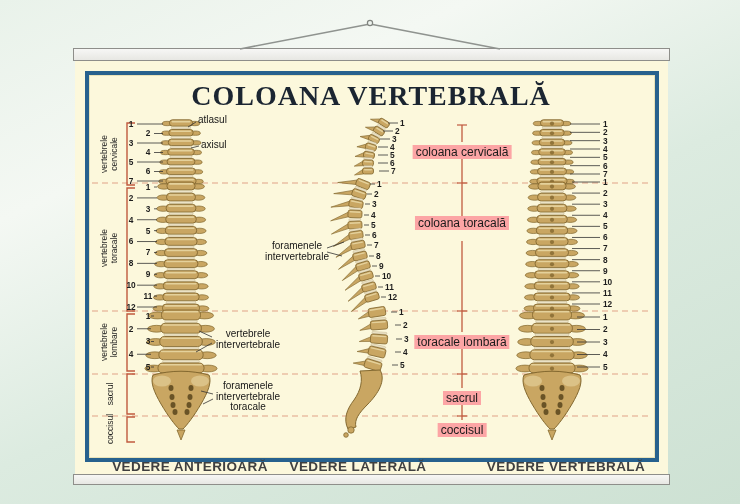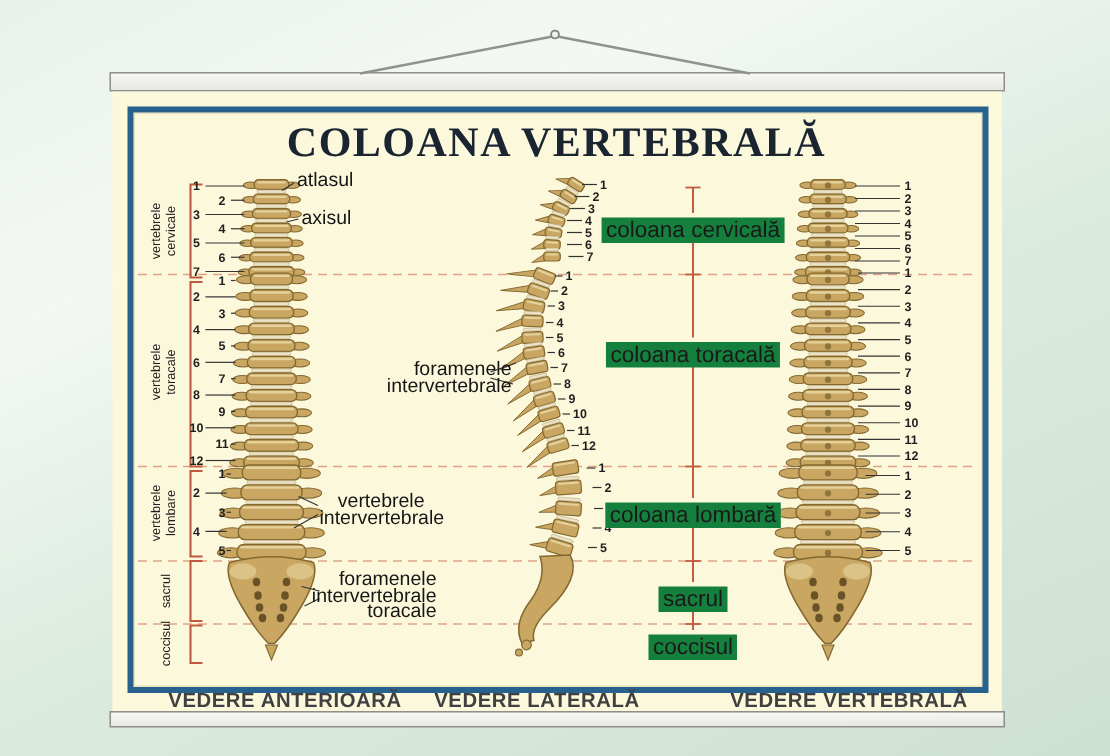--- a/index.html
+++ b/index.html
@@ -27,26 +27,26 @@
   .title{
     position:absolute;left:371px;top:80px;transform:translateX(-50%);
     font-family:"Liberation Serif","DejaVu Serif",serif;
     font-weight:bold;font-size:28px;letter-spacing:1px;color:#1b2531;white-space:nowrap;text-align:center;
   }
   .side-label{
     position:absolute;transform:translate(-50%,-50%) rotate(-90deg);
     font-size:8.5px;line-height:9.5px;text-align:center;color:#1e1e1e;white-space:nowrap;
   }
   .side-label span{display:block}
-  .annotation{position:absolute;font-size:13px;line-height:10.5px;color:#161616;white-space:nowrap}
-  .annotation.center{text-align:right;white-space:normal}
+  .annotation{position:absolute;font-size:10px;line-height:10.5px;color:#161616;white-space:nowrap}
+  .annotation.center{text-align:center;white-space:normal}
   .annotation span{display:block}
   .center-label{
-    position:absolute;transform:translateX(-50%);font-size:15px;color:#1a1a1a;
-    background:#15803d;padding:0 3px;white-space:nowrap;
+    position:absolute;transform:translateX(-50%);font-size:12px;color:#1a1a1a;
+    background:#fca5a5;padding:0 3px;white-space:nowrap;
   }
   .caption{
     position:absolute;transform:translateX(-50%);top:438px;
     font-size:13.5px;font-weight:bold;letter-spacing:.4px;color:#404040;white-space:nowrap;margin-top:21px;
   }
 </style>
 </head>
 <body>
 
 <div class="rail top"></div>
@@ -728,20 +728,20 @@
   <span>intervertebrale</span>
   <span>toracale</span>
 </div>
 
 <div class="annotation center" style="left:253px;top:241px;width:88px">
   <span>foramenele</span>
   <span>intervertebrale</span>
 </div>
 
 <div class="center-label" style="left:462px;top:145px">coloana cervicală</div>
-<div class="center-label" style="left:462px;top:228px">coloana toracală</div>
-<div class="center-label" style="left:462px;top:335px">coloana lombară</div>
+<div class="center-label" style="left:462px;top:216px">coloana toracală</div>
+<div class="center-label" style="left:462px;top:335px">toracale lombară</div>
 <div class="center-label" style="left:462px;top:391px">sacrul</div>
 <div class="center-label" style="left:462px;top:423px">coccisul</div>
 
 <div class="caption" style="left:190px">VEDERE ANTERIOARĂ</div>
 <div class="caption" style="left:358px">VEDERE LATERALĂ</div>
 <div class="caption" style="left:566px">VEDERE VERTEBRALĂ</div>
 
 </body></html>

